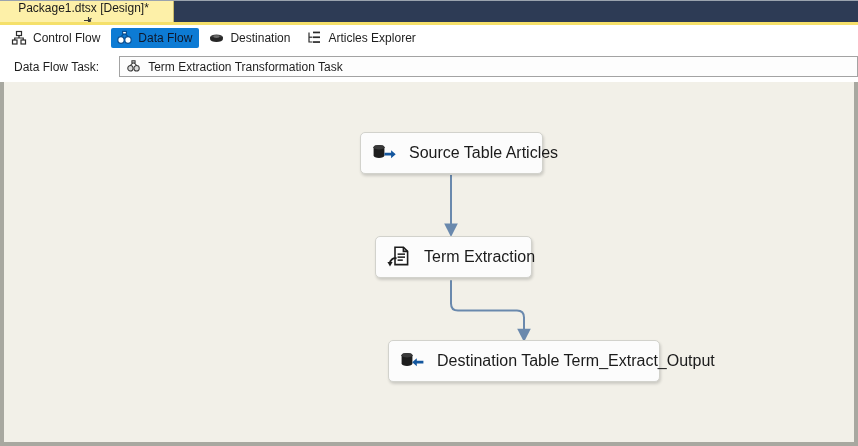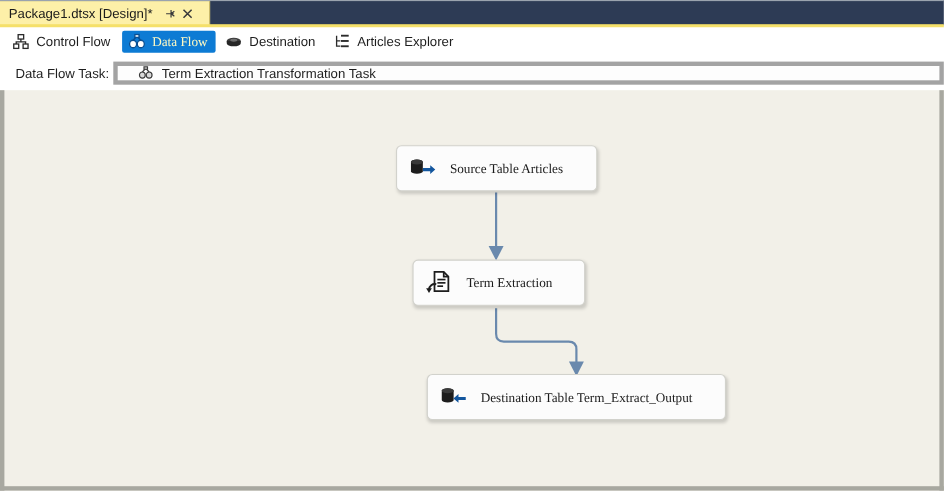--- a/index.html
+++ b/index.html
@@ -65,22 +65,21 @@
     height: 20px;
     padding: 0 7px 0 4px;
     margin-right: 4px;
     border-radius: 2px;
     white-space: nowrap;
     color: #1e1e1e;
     text-align: center;
   }
   .dbtn.active {
     background: #0d7bd4;
-    color: #fef9c3;
-    font-family: Liberation Serif, serif;
+    color: #0f172a;
   }
   .dbtn .ico {
     width: 18px; height: 18px;
     margin-right: 5px;
     display: flex; align-items: center; justify-content: center;
     flex: 0 0 auto;
   }
   .dbtn .ico svg { display: block; }
   .dbtn .lbl { font-size: 12px; }
 
@@ -89,32 +88,32 @@
     position: absolute; left: 0; top: 51px;
     width: 858px; height: 31px;
     background: #ffffff;
     display: flex; align-items: center;
     box-sizing: border-box;
     padding-left: 14px;
   }
   .task-label {
     font-size: 12px;
     color: #1e1e1e;
-    margin-right: 4px;
+    margin-right: 20px;
     white-space: nowrap;
     text-align: center;
   }
   .task-combo {
     flex: 1 1 auto;
     height: 21px;
     background: #fdfdfd;
-    border: 4px solid #a3a3a3;
-    display: flex; align-items: center;
-    box-sizing: border-box;
-    padding-left: 17px;
+    border: 1px solid #a3a3a3;
+    display: flex; align-items: center;
+    box-sizing: border-box;
+    padding-left: 5px;
     margin-right: 0;
   }
   .task-combo .ico {
     width: 16px; height: 16px;
     margin-right: 7px;
     display: flex; align-items: center; justify-content: center;
     flex: 0 0 auto;
   }
   .task-combo .val {
     font-size: 12px; color: #1e1e1e; white-space: nowrap;
@@ -153,35 +152,34 @@
     padding-left: 10px;
   }
   .node .nico {
     width: 26px; height: 26px;
     margin-right: 12px;
     flex: 0 0 auto;
     display: flex; align-items: center; justify-content: center;
   }
   .node .nico svg { display: block; }
   .node .nlbl {
-    font-size: 12px;
+    font-size: 16px;
     color: #1b1b1b;
     white-space: nowrap;
-    font-family: Liberation Serif, serif;
   }
 
   #node-source      { left: 356px; top: 50px;  width: 183px; height: 42px; }
   #node-transform   { left: 371px; top: 154px; width: 157px; height: 42px; }
   #node-destination { left: 384px; top: 258px; width: 272px; height: 42px; }
 </style>
 </head>
 <body>
 
 <div class="tabstrip">
-  <div class="doc-tab" id="doc-tab" style="width: 191px;">
+  <div class="doc-tab" id="doc-tab" style="width: 174px; flex-direction: column;">
     <span class="doc-tab-title">Package1.dtsx [Design]*</span>
     <span class="tab-btn">
       <svg width="11" height="11" viewBox="0 0 11 11">
         <path d="M2 5.5 H9 M6.5 2 V9 M6.5 5.5 L9.5 3.2 M6.5 5.5 L9.5 7.8" stroke="#3b3b3b" stroke-width="1.1" fill="none"></path>
       </svg>
     </span>
     <span class="tab-btn">
       <svg width="11" height="11" viewBox="0 0 11 11">
         <path d="M1.8 1.8 L9.2 9.2 M9.2 1.8 L1.8 9.2" stroke="#3b3b3b" stroke-width="1.4" fill="none"></path>
       </svg>

